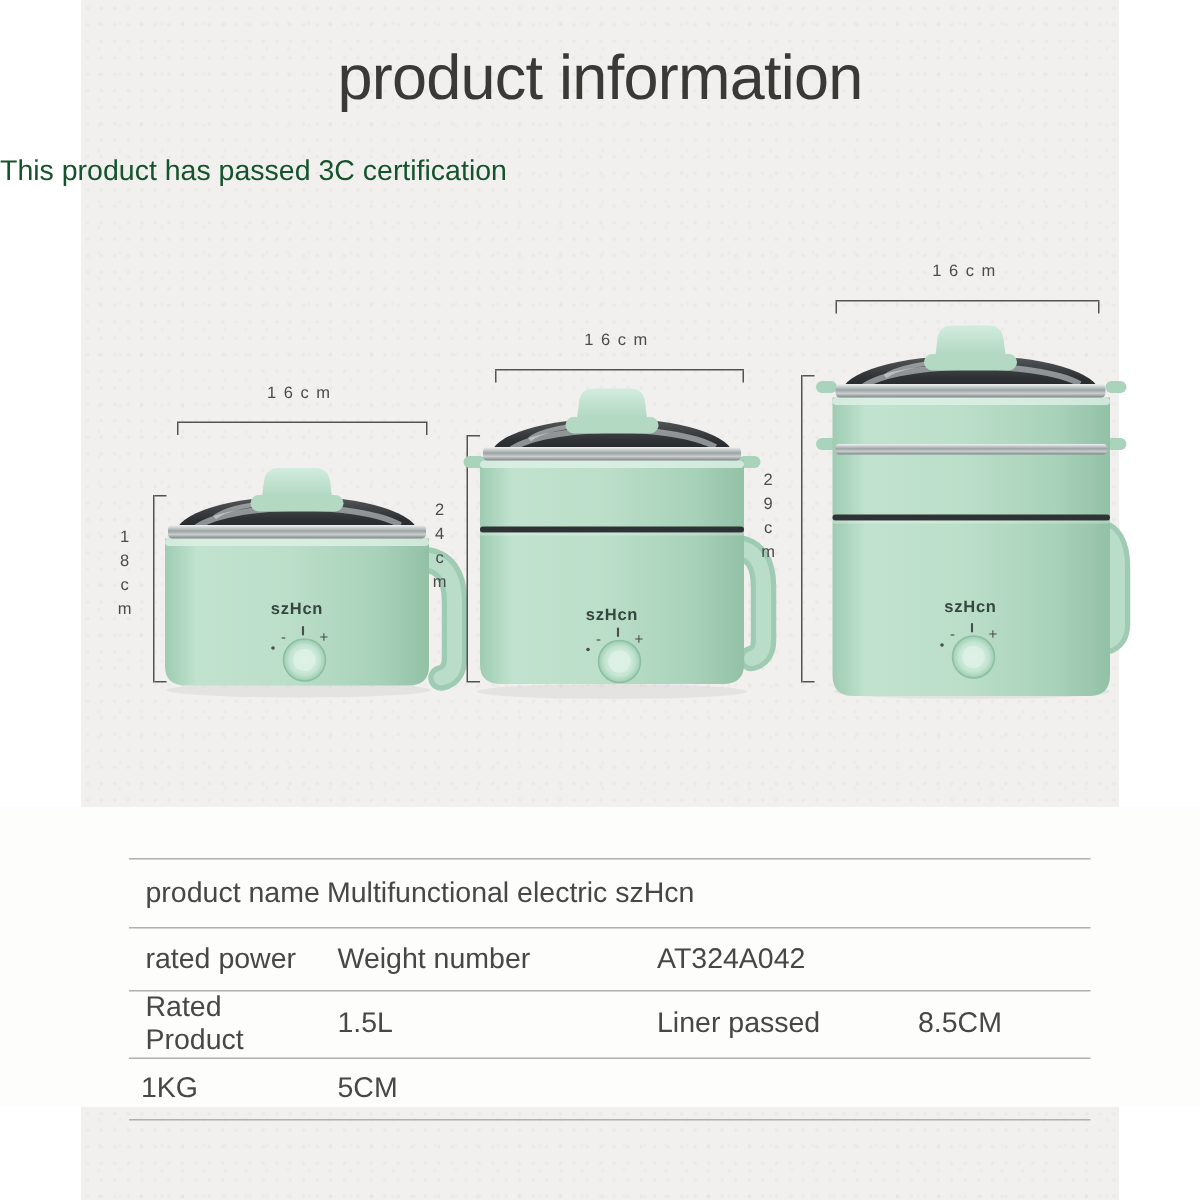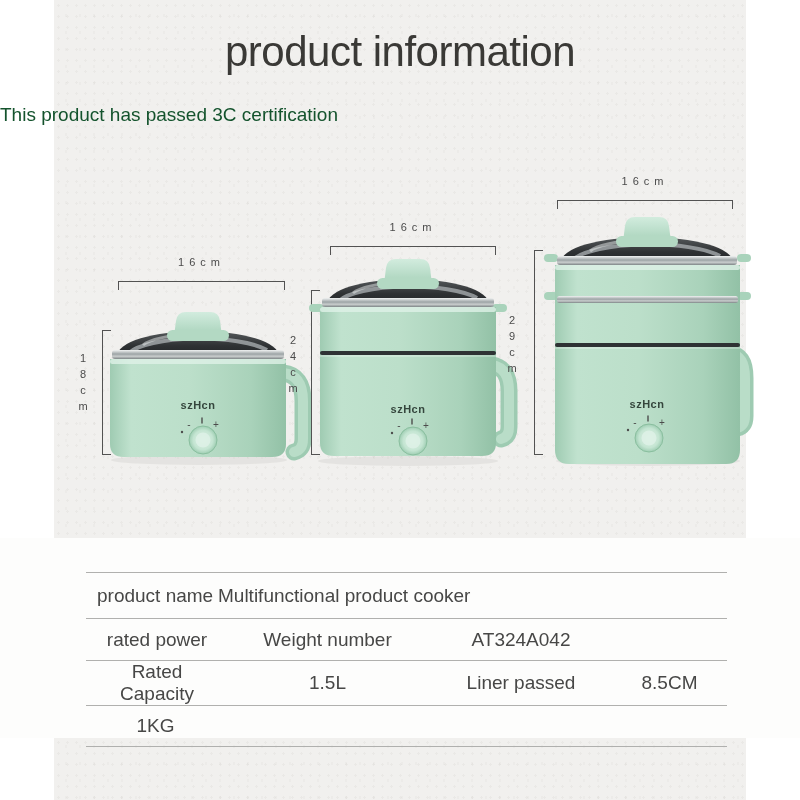--- a/index.html
+++ b/index.html
@@ -27,21 +27,21 @@
   
   svg.cooker{position:absolute;overflow:visible;}
   svg.cooker .logo{font-family:"Liberation Sans", sans-serif;font-size:11px;font-weight:bold;
                    letter-spacing:0.5px;fill:#35463d;text-anchor:middle;}
   svg.cooker .mark{font-family:"Liberation Sans", sans-serif;font-size:10px;fill:#4c4c4c;text-anchor:middle;}
   
   .spec{position:absolute;left:86px;top:553px;width:641px;border-top:1.5px solid #b0b0ae;
         font-size:19px;color:#474746;margin-top:19px;}
   .trow{display:grid;align-items:center;border-bottom:1.5px solid #b0b0ae;box-sizing:border-box;}
   .trow.wide{grid-template-columns:131px 1fr;}
-  .trow.cols4{grid-template-columns:131px 213px 174px 1fr;text-align:center;}
+  .trow.cols4{grid-template-columns:131px 213px 174px 1fr;}
   .r1{height:46px}.r2{height:42px}.r3{height:45px}.r4{height:41px}
   .c-l1{padding-left:11px}.c-v1{padding-left:8px}.r1 .c-v1{padding-left:1px}
   .c-l2{padding-left:8px}.c-v2{padding-left:8px}
 </style>
 </head>
 <body>
 
 <div class="canvas">
   <div class="paper"></div>
   <div class="band"></div>
@@ -184,30 +184,31 @@
       <line x1="-1" y1="-22" x2="-1" y2="-17" stroke="#4c4c4c" stroke-width="1.4" stroke-linecap="round"></line>
       <circle cx="-21" cy="-8" r="1.2" fill="#4c4c4c"></circle>
       <text class="mark" x="-14" y="-12">-</text>
       <text class="mark" x="13" y="-12">+</text>
     </g>
   </svg>
 
   <div class="spec">
     <div class="trow wide r1">
       <div class="c-l1">product name</div>
-      <div class="c-v1">Multifunctional product cooker</div>
+      <div class="c-v1">Multifunctional electric szHcn</div>
     </div>
     <div class="trow cols4 r2">
       <div class="c-l1">rated power</div>
       <div class="c-l2">Weight number</div>
       <div class="c-v2">AT324A042</div>
     </div>
     <div class="trow cols4 r3">
-      <div class="c-l1">Rated Capacity</div>
+      <div class="c-l1">Rated Product</div>
       <div class="c-v1">1.5L</div>
       <div class="c-l2">Liner passed</div>
       <div class="c-v2">8.5CM</div>
     </div>
     <div class="trow cols4 r4">
       <div class="c-v1">1KG</div>
+      <div class="c-v2">5CM</div>
     </div>
   </div>
 </div>
 
 </body></html>

